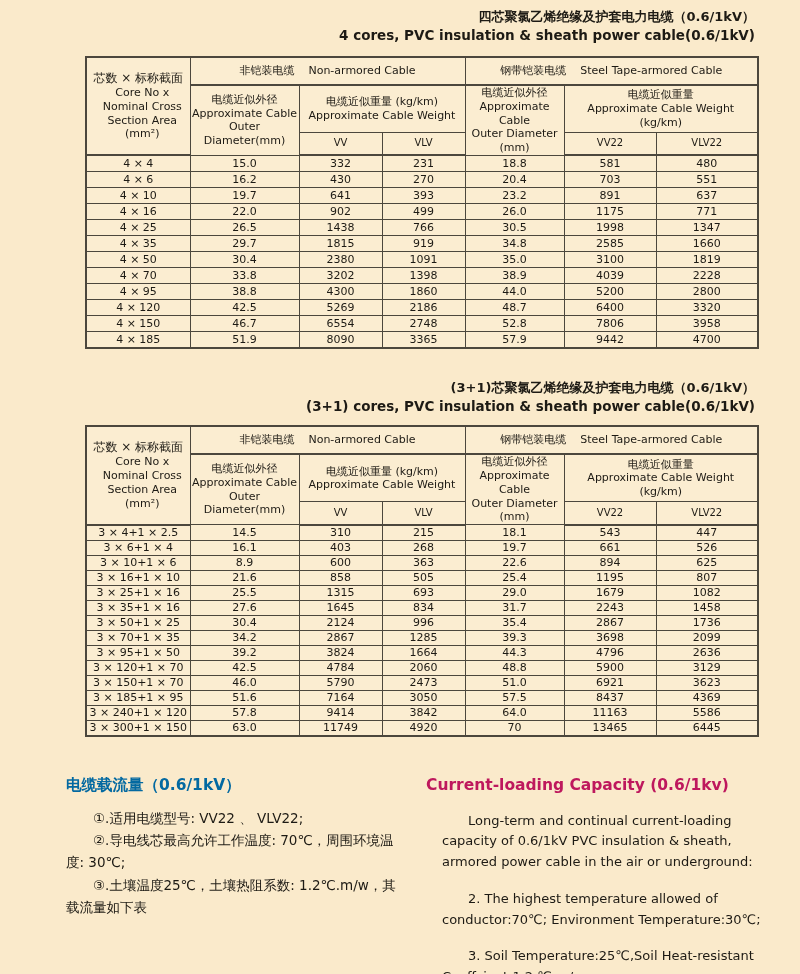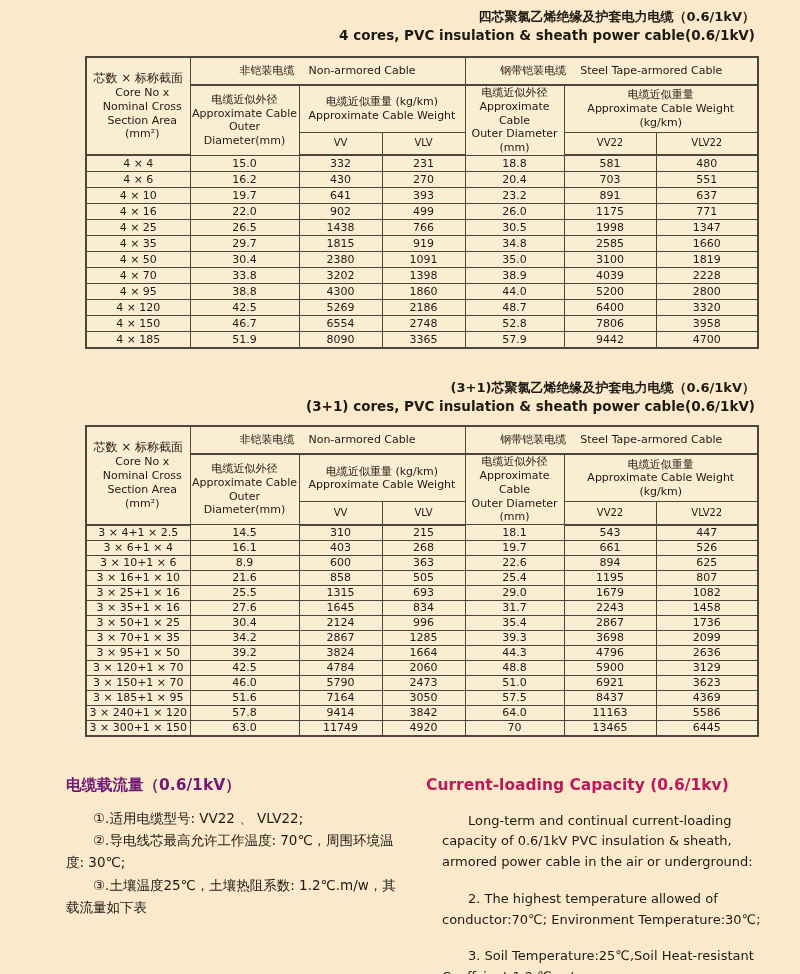--- a/index.html
+++ b/index.html
@@ -46,21 +46,21 @@
   table.t2 tbody td{height:14px;}
   table.t2{margin-top:10px;}
   .mt30{margin-top:30px;}
 
   
   .capacity{display:flex;margin:38px 0 0 66px;width:726px;gap:28px;}
   .cap-col{min-width:0;}
   .cap-zh{width:332px;}
   .cap-en{width:366px;}
   .cap-col h3{margin:0 0 12px 0;font-size:15.5px;line-height:20px;font-weight:700;}
-  .cap-zh h3{color:#701a75;}
+  .cap-zh h3{color:#0369a1;}
   .cap-en h3{color:#be185d;}
   .cap-zh p{margin:0;font-size:13.5px;line-height:1.66;text-indent:2em;}
   .cap-en p{margin:16px;font-size:13px;line-height:1.6;text-indent:2em;}
 </style>
 </head>
 <body>
 
 <div class="page">
 
   <header class="sec-title first">

